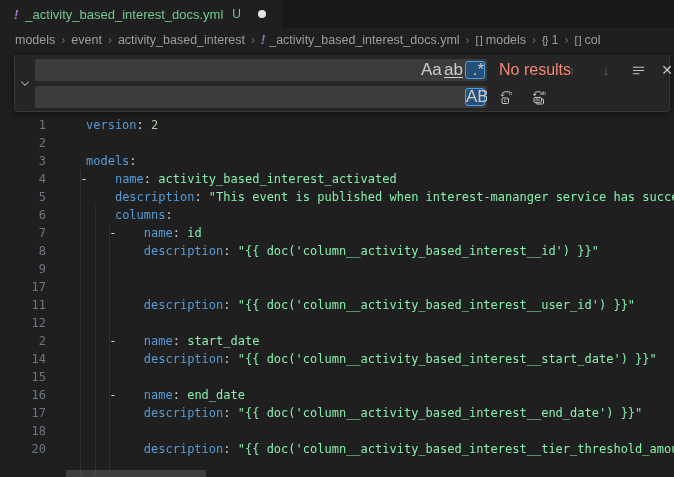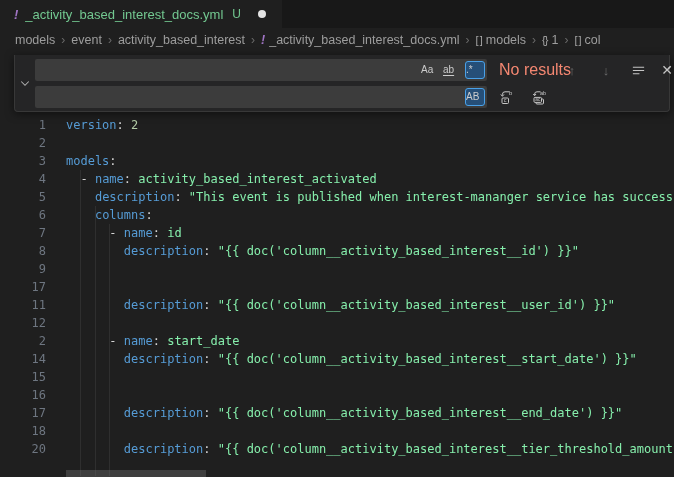--- a/index.html
+++ b/index.html
@@ -24,21 +24,21 @@
   .bc-glyph.yaml { color:#a074c4; font-weight:bold; font-style:italic; }
   .bc-glyph.sym  { color:#a6a6a6; font-size:11px; letter-spacing:-1px; }
 
   
   .editor { position:relative; height:425px; overflow:hidden; background:#1f1f1f;
             font-family:"DejaVu Sans Mono", monospace; font-size:12px; }
   .code { padding-top:64px; }
   .line { display:flex; height:18px; line-height:18px; white-space:pre; }
   .ln { flex:0 0 46px; text-align:right; color:#6e7681; }
   .lc { padding-left:20px; }
-  .tk-key { color:#569cd6; }
+  .tk-key { color:#569cd6;margin-left:20px; }
   .tk-punc { color:#d4d4d4; }
   .tk-str { color:#86efac; }
   .tk-num { color:#b5cea8; }
   .guide { position:absolute; width:1px; background:#2f2f2f; }
   .g1 { left:80px;  top:118px; height:306px; }
   .g2 { left:95px;  top:154px; height:270px; }
   .g3 { left:109px; top:172px; height:252px; }
   .hscroll { position:absolute; left:66px; bottom:0; width:140px; height:7px;
              background:rgba(121,121,121,0.35); }
 
@@ -46,21 +46,21 @@
   .findwidget { position:absolute; left:14px; top:55px; width:656px; height:57px;
                 background:#252526; border:1px solid #383838; border-top:none;
                 border-radius:0 0 4px 4px; box-shadow:0 2px 8px rgba(0,0,0,0.5); z-index:10; }
   .fw-toggle { position:absolute; left:0; top:0; width:19px; height:100%;
                display:flex; align-items:center; justify-content:center; cursor:pointer; }
   .finput { position:absolute; left:20px; width:452px; height:22px; background:#3c3c3c;
             border-radius:2px; overflow:hidden; line-height:22px; padding-left:6px;
             font-size:12px; color:#cccccc; white-space:pre; }
   .row-find .finput { top:4px; }
   .opt { position:absolute; top:2px; width:20px; height:18px; border-radius:3px;
-         text-align:left; line-height:17px; font-size:10px; color:#cccccc;
+         text-align:right; line-height:17px; font-size:17px; color:#cccccc;
          background:#3c3c3c; }
   .opt.o1 { right:46px; } .opt.o2 { right:24px; } .opt.o3 { right:2px; }
   .opt.ww  { text-decoration:underline; text-underline-offset:2px; }
   .opt.active { background:#264f78; border:1px solid #4aa1e8; line-height:15px; }
   .noresults { position:absolute; left:484px; top:4px; height:22px; line-height:22px;
                font-size:16px; color:#f48771; white-space:nowrap; }
   .icon-btn { position:absolute; width:22px; height:22px; display:flex; align-items:center;
               justify-content:center; color:#c5c5c5; font-size:13px; border-radius:4px; }
   .icon-btn.disabled { color:#6d6d6d; }
   .btn-prev { left:546px; top:4px; } .btn-next { left:580px; top:4px; }
@@ -130,21 +130,21 @@
         <div class="line"><span class="ln">6</span><span class="lc"><span class="tk-punc">    </span><span class="tk-key">columns</span><span class="tk-punc">:</span></span></div>
         <div class="line"><span class="ln">7</span><span class="lc"><span class="tk-punc">      - </span><span class="tk-key">name</span><span class="tk-punc">: </span><span class="tk-str">id</span></span></div>
         <div class="line"><span class="ln">8</span><span class="lc"><span class="tk-punc">        </span><span class="tk-key">description</span><span class="tk-punc">: </span><span class="tk-str">"{{ doc('column__activity_based_interest__id') }}"</span></span></div>
         <div class="line"><span class="ln">9</span><span class="lc"></span></div>
         <div class="line"><span class="ln">17</span></div>
         <div class="line"><span class="ln">11</span><span class="lc"><span class="tk-punc">        </span><span class="tk-key">description</span><span class="tk-punc">: </span><span class="tk-str">"{{ doc('column__activity_based_interest__user_id') }}"</span></span></div>
         <div class="line"><span class="ln">12</span><span class="lc"></span></div>
         <div class="line"><span class="ln">2</span><span class="lc"><span class="tk-punc">      - </span><span class="tk-key">name</span><span class="tk-punc">: </span><span class="tk-str">start_date</span></span></div>
         <div class="line"><span class="ln">14</span><span class="lc"><span class="tk-punc">        </span><span class="tk-key">description</span><span class="tk-punc">: </span><span class="tk-str">"{{ doc('column__activity_based_interest__start_date') }}"</span></span></div>
         <div class="line"><span class="ln">15</span><span class="lc"></span></div>
-        <div class="line"><span class="ln">16</span></div>
+        <div class="line"><span class="ln">16</span><span class="lc"><span class="tk-punc">      - </span><span class="tk-key">name</span><span class="tk-punc">: </span><span class="tk-str">end_date</span></span></div>
         <div class="line"><span class="ln">17</span><span class="lc"><span class="tk-punc">        </span><span class="tk-key">description</span><span class="tk-punc">: </span><span class="tk-str">"{{ doc('column__activity_based_interest__end_date') }}"</span></span></div>
         <div class="line"><span class="ln">18</span><span class="lc"></span></div>
         <div class="line"><span class="ln">20</span><span class="lc"><span class="tk-punc">        </span><span class="tk-key">description</span><span class="tk-punc">: </span><span class="tk-str">"{{ doc('column__activity_based_interest__tier_threshold_amount') }}"</span></span></div>
       </div>
     <div class="hscroll"></div>
   </div>
 
   <div class="findwidget">
     <div class="fw-toggle">
       <svg width="12" height="12" viewBox="0 0 16 16">

